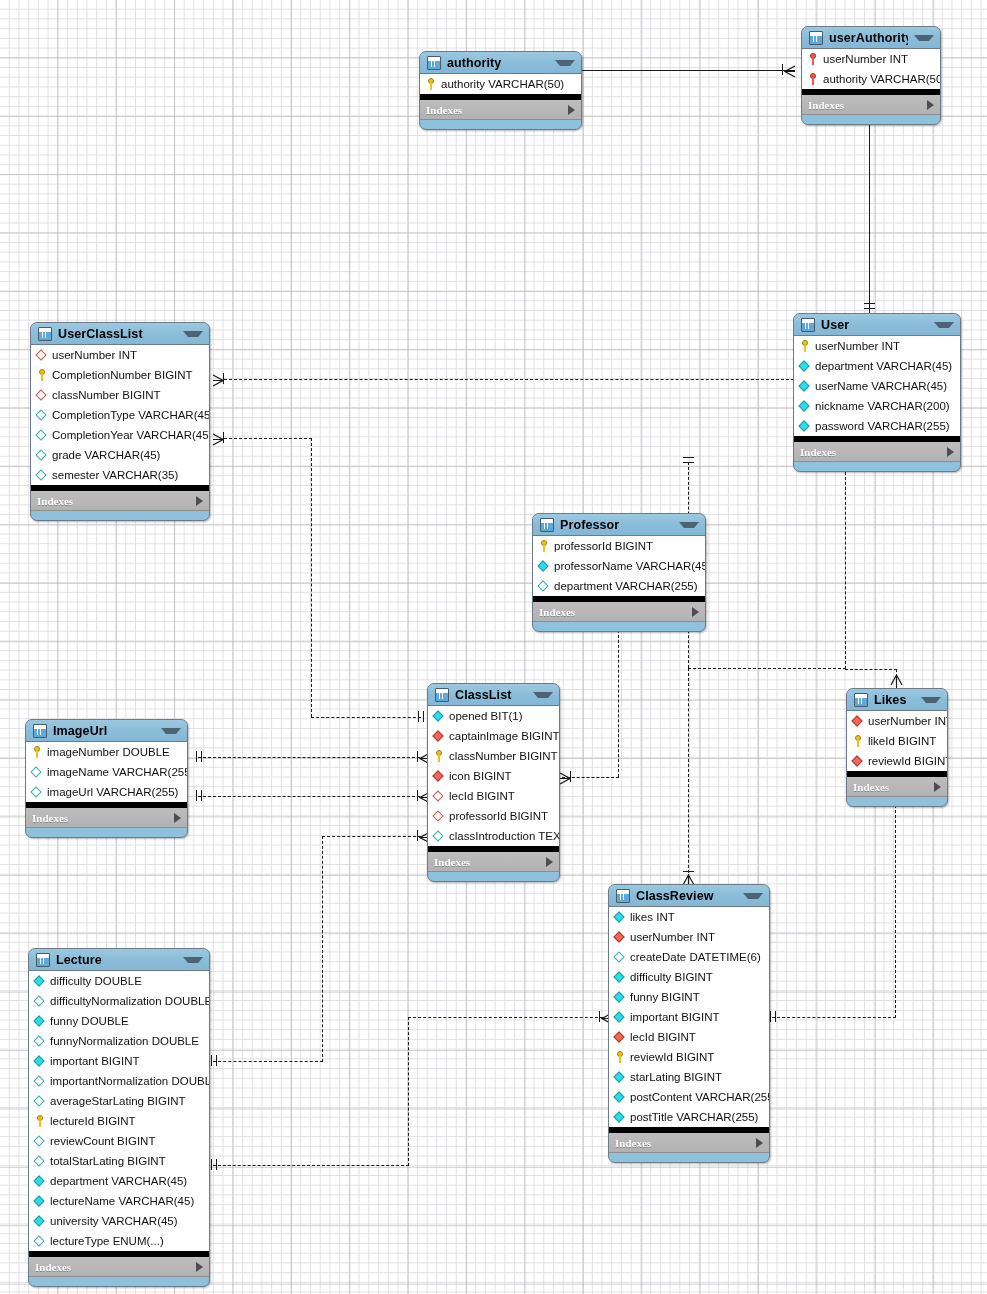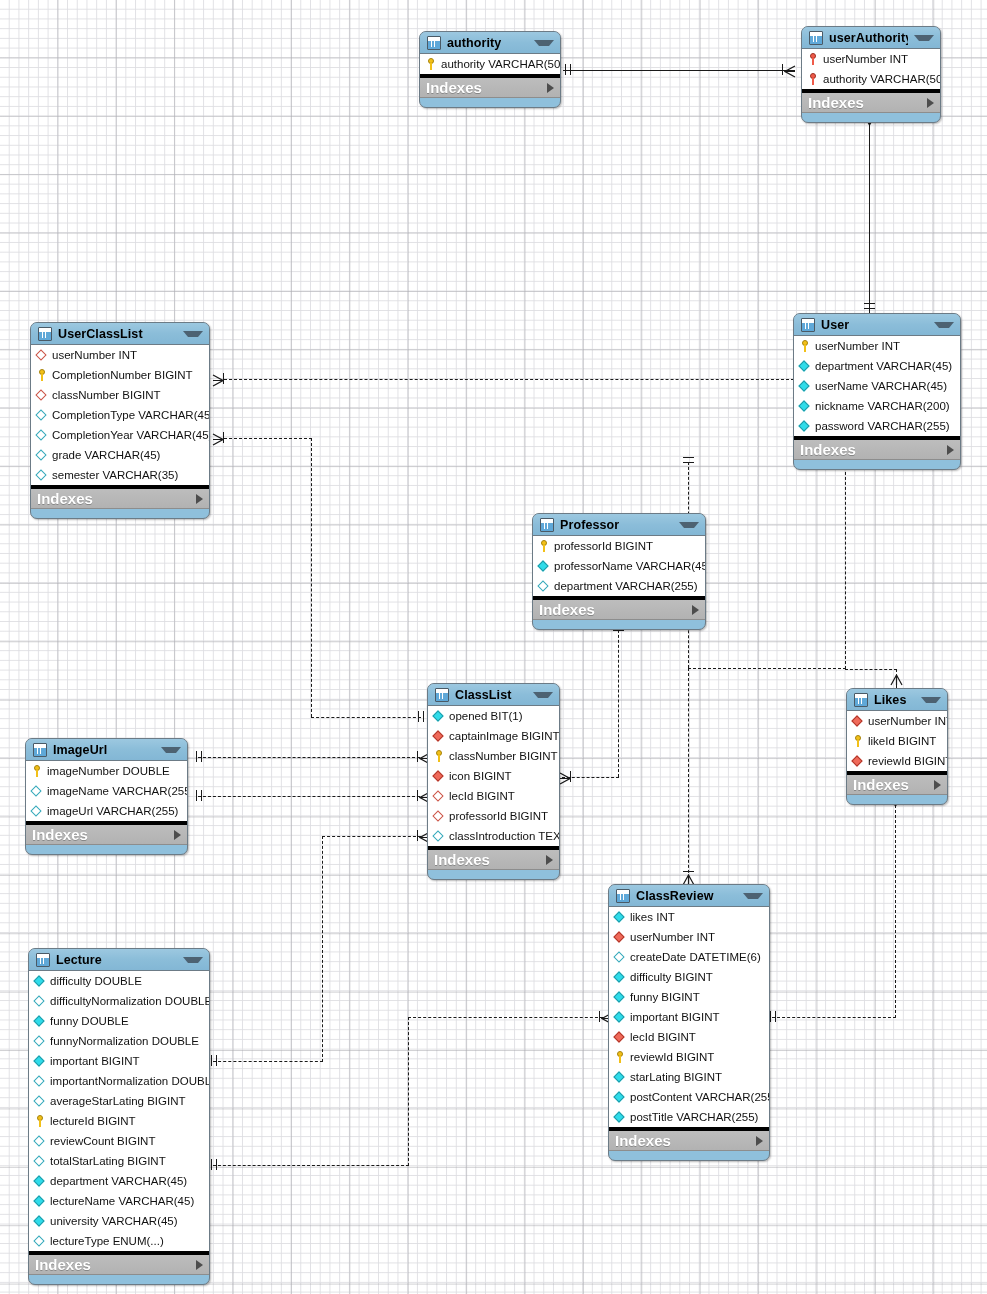--- a/index.html
+++ b/index.html
@@ -73,21 +73,21 @@
   }
   .caret{
     width:0;height:0;
     border-left:5px solid transparent;
     border-right:5px solid transparent;
     border-top:6px solid #4d6272;
     flex:0 0 10px;
   }
   .cols{
     background:#ffffff;
-    border-bottom:4px solid #000000;
+    border-bottom:6px solid #000000;
   }
   .col{
     height:20px;
     display:flex;
     align-items:center;
     gap:5px;
     padding:0 4px 0 5px;
     font-size:11.5px;
     color:#111;
     white-space:nowrap;
@@ -95,24 +95,25 @@
   .idx{
     height:19px;
     display:flex;
     align-items:center;
     padding:0 6px 0 6px;
     background:linear-gradient(to bottom,#bdbdbd 0%,#b2b2b2 100%);
     border-bottom:1px solid #8d8d8d;
   }
   .idx .ilbl{
     flex:1;
-    font-size:15px;
+    font-size:11px;
     font-weight:bold;
     color:#ffffff;
     text-shadow:0 1px 0 rgba(0,0,0,.25);
+    font-family:Liberation Serif, serif;
   }
   .idx .iarrow{
     width:0;height:0;
     border-top:5px solid transparent;
     border-bottom:5px solid transparent;
     border-left:7px solid #4d4d4d;
   }
 
   
   .mk{flex:0 0 11px;width:11px;height:13px;position:relative;}
@@ -302,21 +303,21 @@
     <div class="seg dash v" style="left:895px;top:800px;height:218px;"></div>
     <div class="ep bar-h" style="left:770px;top:1011px;"></div>
     <div class="ep bar-h" style="left:775px;top:1011px;"></div>
     <div class="ep" style="left:889px;top:793px;">
       <svg width="13" height="12">
           <path d="M1,1 L6.5,11 L12,1 M6.5,11 L6.5,1" stroke="#1a1a1a" stroke-width="1.2" fill="none"></path>
         </svg>
     </div>
   </div>
 
-  <div class="tbl" style="left:419px;top:31px;width:142px;">
+  <div class="tbl" style="left:419px;top:51px;width:163px;">
     <div class="hdr">
       <span class="tbl-icon"></span>
       <span class="tname">authority</span>
       <span class="caret"></span>
     </div>
     <div class="cols">
       <div class="col">
         <span class="mk key"></span>
         <span>authority VARCHAR(50)</span>
       </div>
@@ -486,21 +487,21 @@
           <span class="mk dia cyan-hollow"></span>
           <span>classIntroduction TEXT</span>
         </div>
     </div>
     <div class="idx">
       <span class="ilbl">Indexes</span>
       <span class="iarrow"></span>
     </div>
   </div>
 
-  <div class="tbl" style="left:25px;top:738px;width:163px;">
+  <div class="tbl" style="left:25px;top:719px;width:163px;">
     <div class="hdr">
       <span class="tbl-icon"></span>
       <span class="tname">ImageUrl</span>
       <span class="caret"></span>
     </div>
     <div class="cols">
       <div class="col">
           <span class="mk key"></span>
           <span>imageNumber DOUBLE</span>
         </div>

